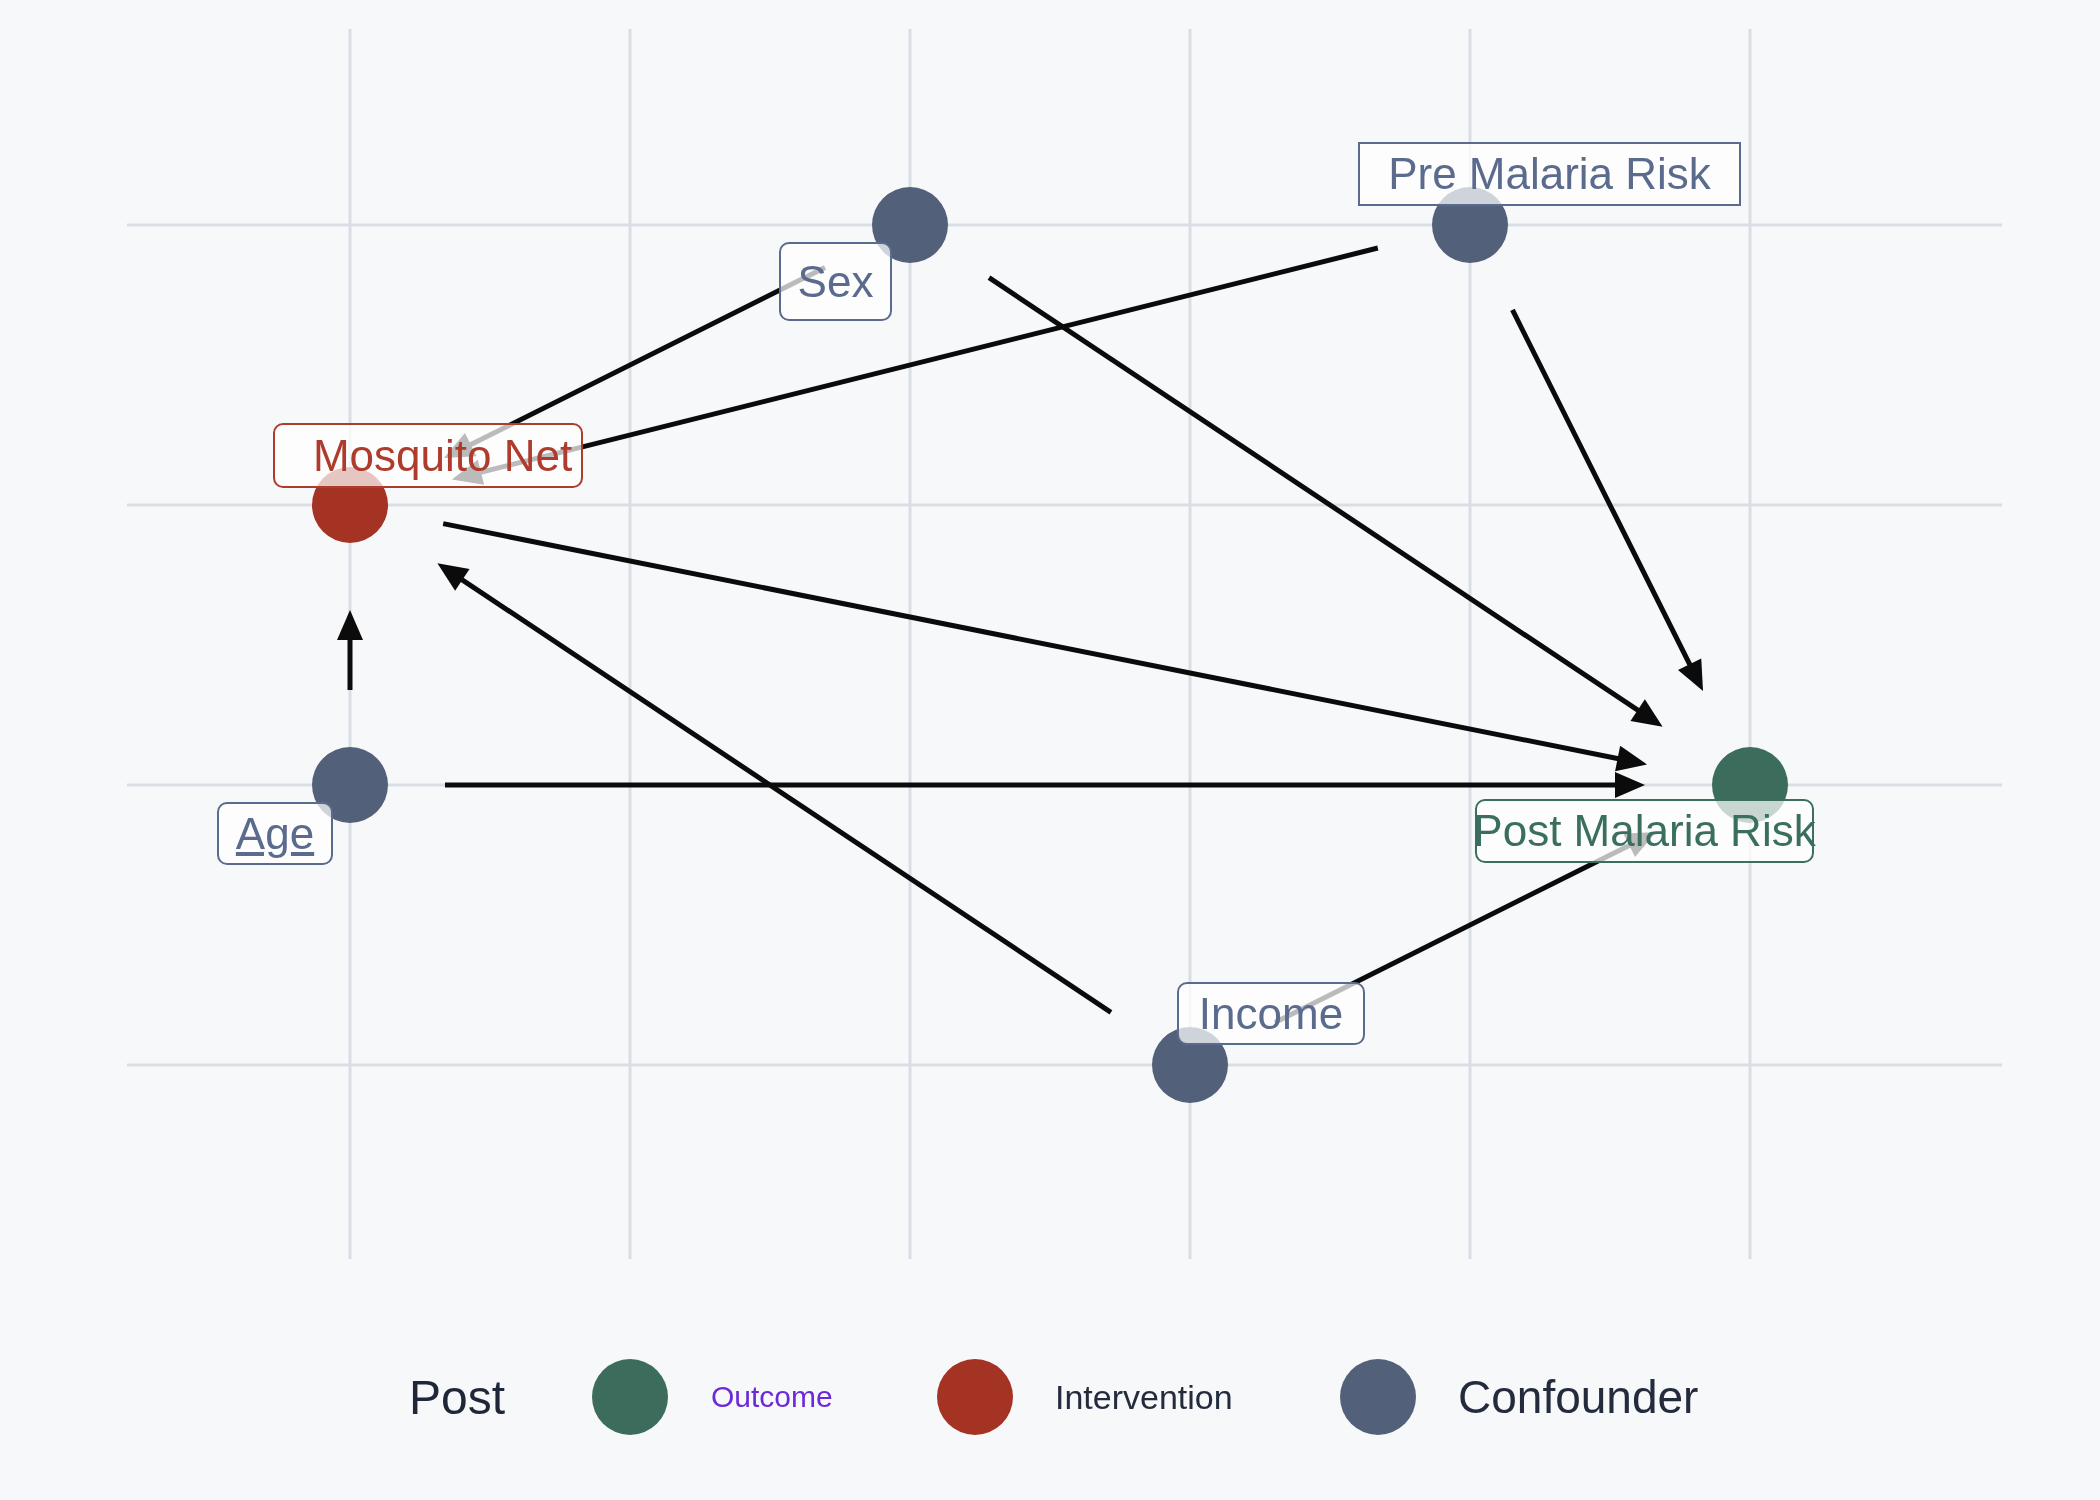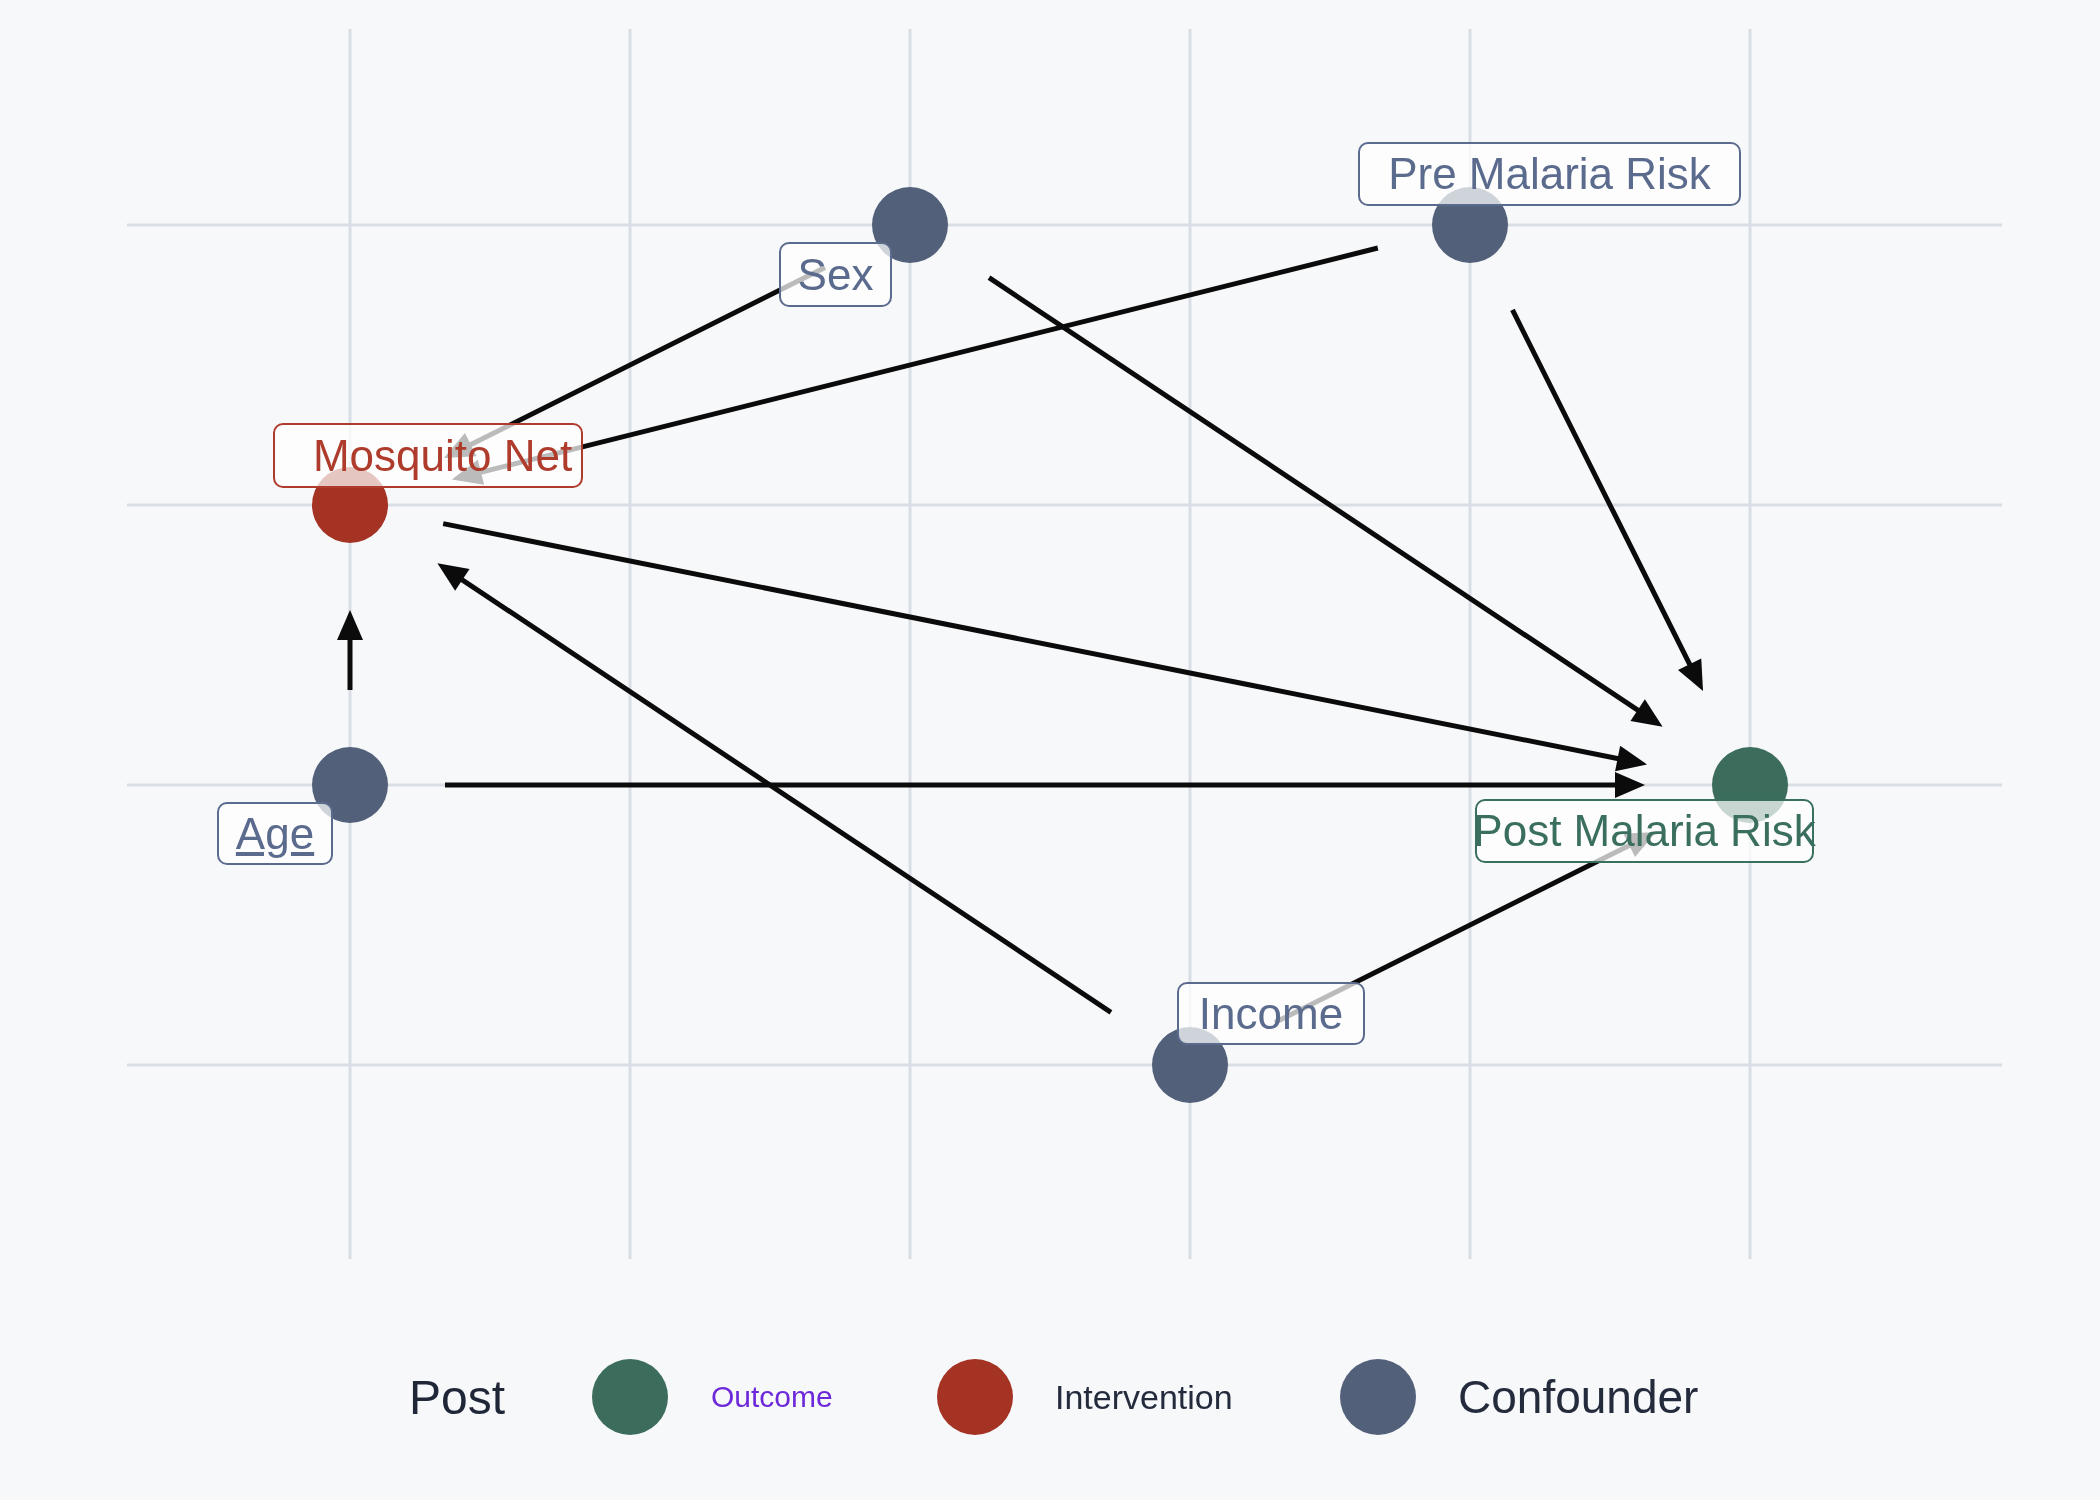--- a/index.html
+++ b/index.html
@@ -89,22 +89,22 @@
       <g>
         <circle cx="910" cy="225" r="38" fill="#53607A"></circle>
         <circle cx="1470" cy="225" r="38" fill="#53607A"></circle>
         <circle cx="350" cy="505" r="38" fill="#A53323"></circle>
         <circle cx="350" cy="785" r="38" fill="#53607A"></circle>
         <circle cx="1190" cy="1065" r="38" fill="#53607A"></circle>
         <circle cx="1750" cy="785" r="38" fill="#3C6C5C"></circle>
       </g>
     </svg>
   <div id="label-layer">
-      <div class="node-label" style="left: 779px; top: 242px; width: 113px; height: 65px; background: rgba(255, 255, 255, 0.72); border-color: rgb(91, 107, 141); border-width: 2.5px; border-radius: 10px; color: rgb(91, 107, 141); font-size: 44px;">Sex</div>
-      <div class="node-label" style="left: 1358px; top: 142px; width: 383px; height: 64px; background: rgba(255, 255, 255, 0.72); border-color: rgb(91, 107, 141); border-width: 2.5px; border-radius: 10px; color: rgb(91, 107, 141); font-size: 44px;">Pre Malaria Risk</div>
+      <div class="node-label" style="left: 779px; top: 242px; width: 113px; height: 79px; background: rgba(255, 255, 255, 0.72); border-color: rgb(91, 107, 141); border-width: 2.5px; border-radius: 10px; color: rgb(91, 107, 141); font-size: 44px;">Sex</div>
+      <div class="node-label" style="left: 1358px; top: 142px; width: 383px; height: 64px; background: rgba(255, 255, 255, 0.72); border-color: rgb(91, 107, 141); border-width: 2.5px; border-radius: 0; color: rgb(91, 107, 141); font-size: 44px;">Pre Malaria Risk</div>
       <div class="node-label" style="left: 273px; top: 423px; width: 310px; height: 65px; background: rgba(255, 255, 255, 0.72); border-color: rgb(174, 59, 43); border-width: 2.5px; border-radius: 10px; color: rgb(174, 59, 43); font-size: 44px; padding-left: 29px;">Mosquito Net</div>
       <div class="node-label" style="left: 217px; top: 802px; width: 116px; height: 63px; background: rgba(255, 255, 255, 0.72); border-color: rgb(91, 107, 141); border-width: 2.5px; border-radius: 10px; color: rgb(91, 107, 141); font-size: 44px; text-decoration: underline;">Age</div>
       <div class="node-label" style="left: 1177px; top: 982px; width: 188px; height: 63px; background: rgba(255, 255, 255, 0.72); border-color: rgb(91, 107, 141); border-width: 2.5px; border-radius: 10px; color: rgb(91, 107, 141); font-size: 44px; text-align: right;">Income</div>
       <div class="node-label" style="left: 1475px; top: 799px; width: 339px; height: 64px; background: rgba(255, 255, 255, 0.72); border-color: rgb(58, 110, 94); border-width: 2.5px; border-radius: 10px; color: rgb(58, 110, 94); font-size: 44px;">Post Malaria Risk</div>
     </div>
   <div id="legend-layer">
       <div class="legend-text" style="left: 409px; top: 1357px; height: 80px; font-size: 48px; color: rgb(30, 38, 55);">Post</div>
       <div class="legend-swatch" style="left: 592px; top: 1359px; width: 76px; height: 76px; background: rgb(60, 108, 92);"></div>
       <div class="legend-text" style="left: 711px; top: 1357px; height: 80px; font-size: 30px; color: #6d28d9; text-align: right;">Outcome</div>
       <div class="legend-swatch" style="left: 937px; top: 1359px; width: 76px; height: 76px; background: rgb(165, 51, 35);"></div>

